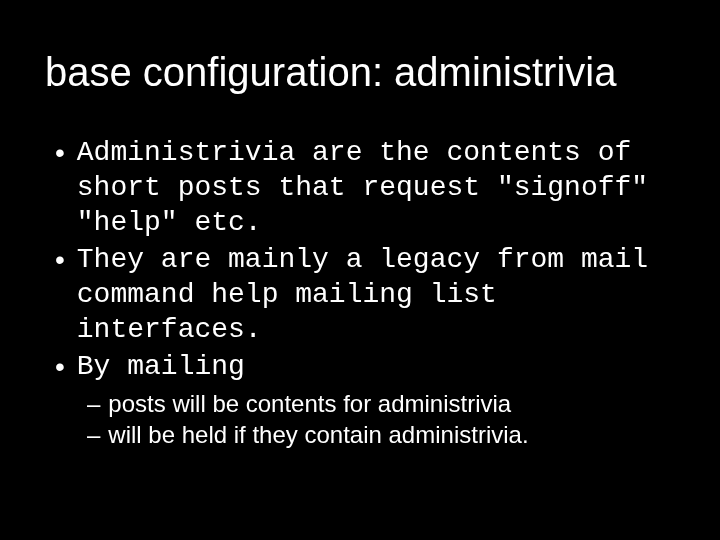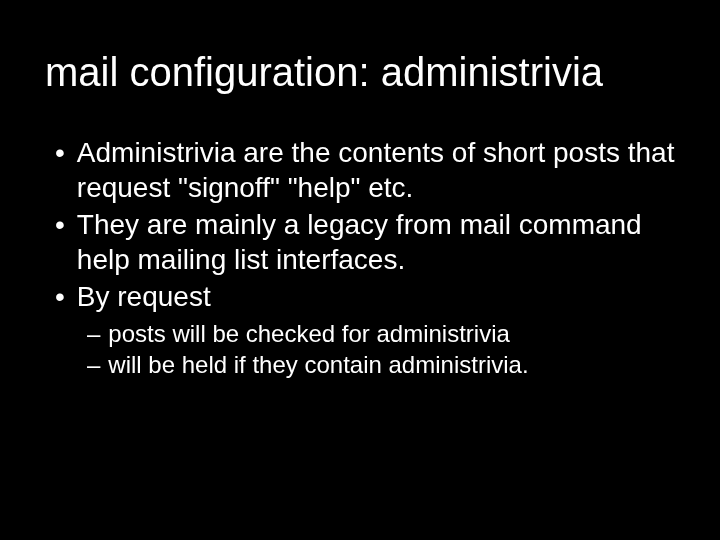--- a/index.html
+++ b/index.html
@@ -35,20 +35,21 @@
       line-height: 1.25;
       margin-bottom: 2px;
       display: flex;
     }
     .bullet-marker {
       flex-shrink: 0;
       margin-right: 12px;
     }
     .bullet-text {
       flex: 1;
+      font-family: Liberation Mono, monospace;
     }
     .sub-list {
       list-style: none;
       padding-left: 42px;
       margin-top: 4px;
     }
     .sub-item {
       font-size: 24px;
       line-height: 1.3;
       display: flex;
@@ -58,38 +59,38 @@
       margin-right: 8px;
     }
     .sub-text {
       flex: 1;
     }
   </style>
 </head>
 <body>
 
 <div class="slide">
-  <h1 class="title">mail configuration: administrivia</h1>
+  <h1 class="title">base configuration: administrivia</h1>
   <ul class="bullet-list">
     <li class="bullet-item">
       <span class="bullet-marker">•</span>
       <span class="bullet-text">Administrivia are the contents of short posts that request "signoff" "help" etc.</span>
     </li>
     <li class="bullet-item">
       <span class="bullet-marker">•</span>
       <span class="bullet-text">They are mainly a legacy from mail command help mailing list interfaces.</span>
     </li>
     <li class="bullet-item">
       <span class="bullet-marker">•</span>
-      <span class="bullet-text">By request</span>
+      <span class="bullet-text">By mailing</span>
     </li>
   </ul>
   <ul class="sub-list">
     <li class="sub-item">
       <span class="sub-marker">–</span>
-      <span class="sub-text">posts will be checked for administrivia</span>
+      <span class="sub-text">posts will be contents for administrivia</span>
     </li>
     <li class="sub-item">
       <span class="sub-marker">–</span>
       <span class="sub-text">will be held if they contain administrivia.</span>
     </li>
   </ul>
 </div>
 
 </body></html>

